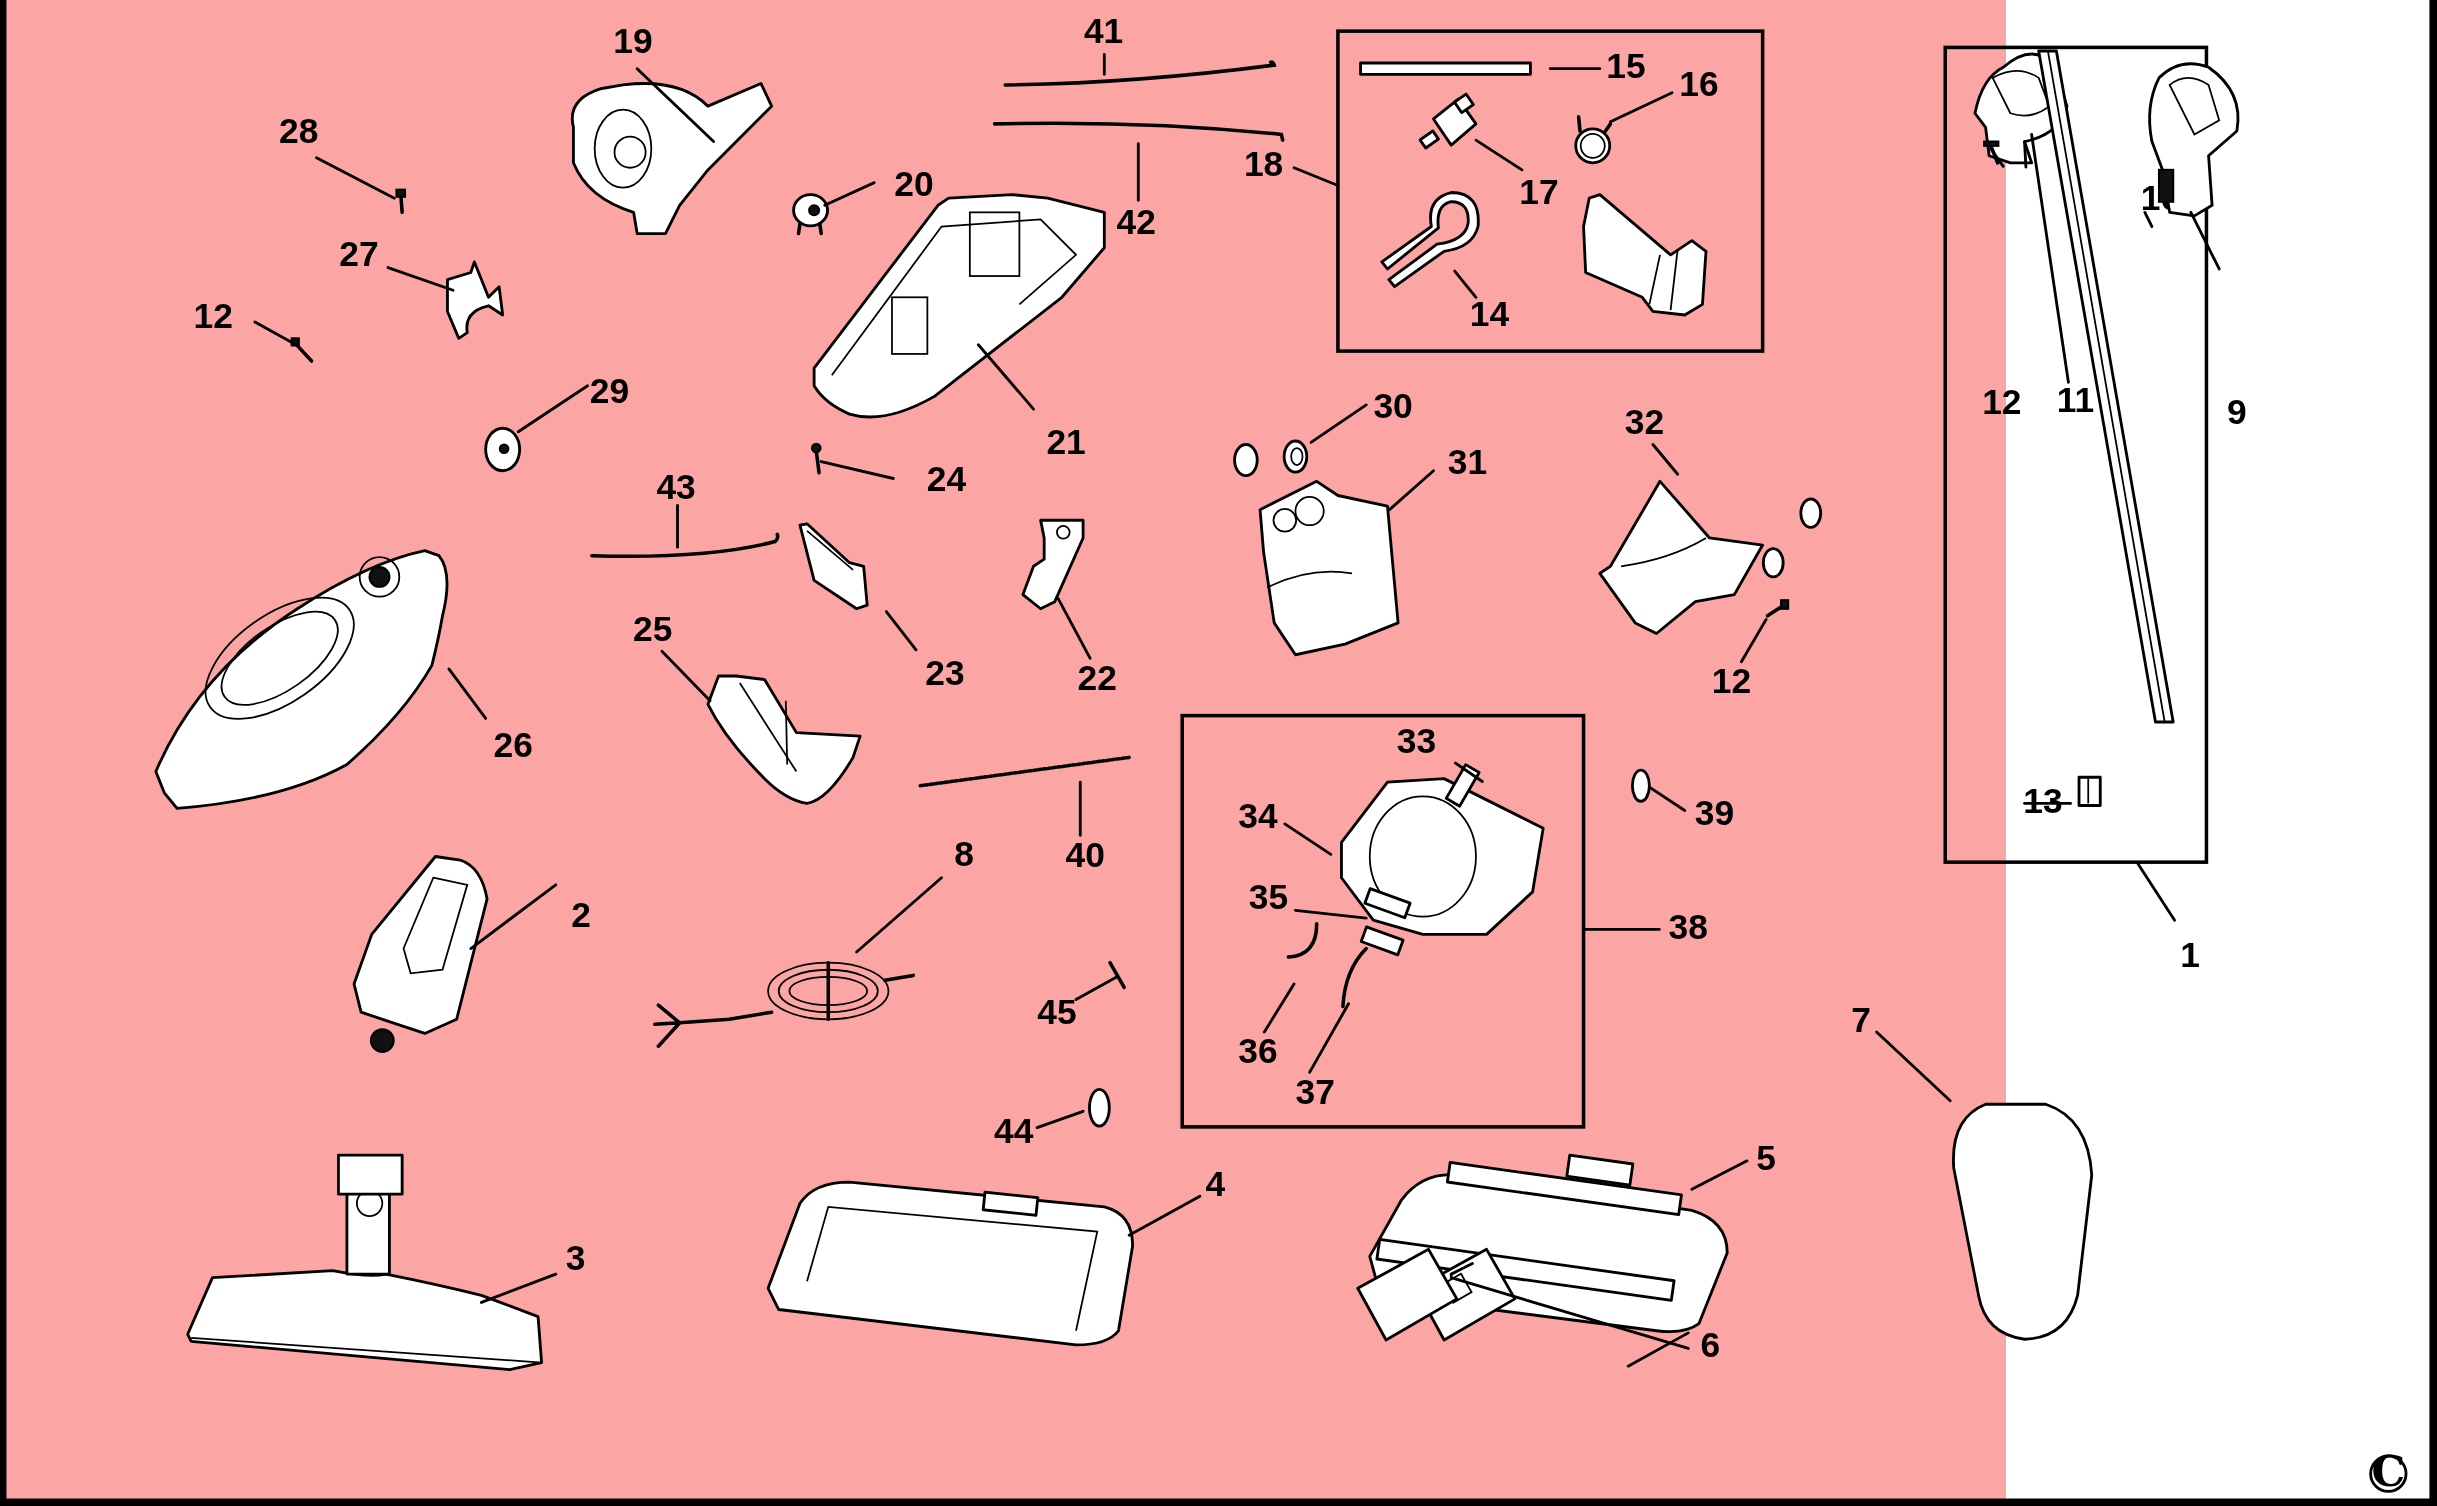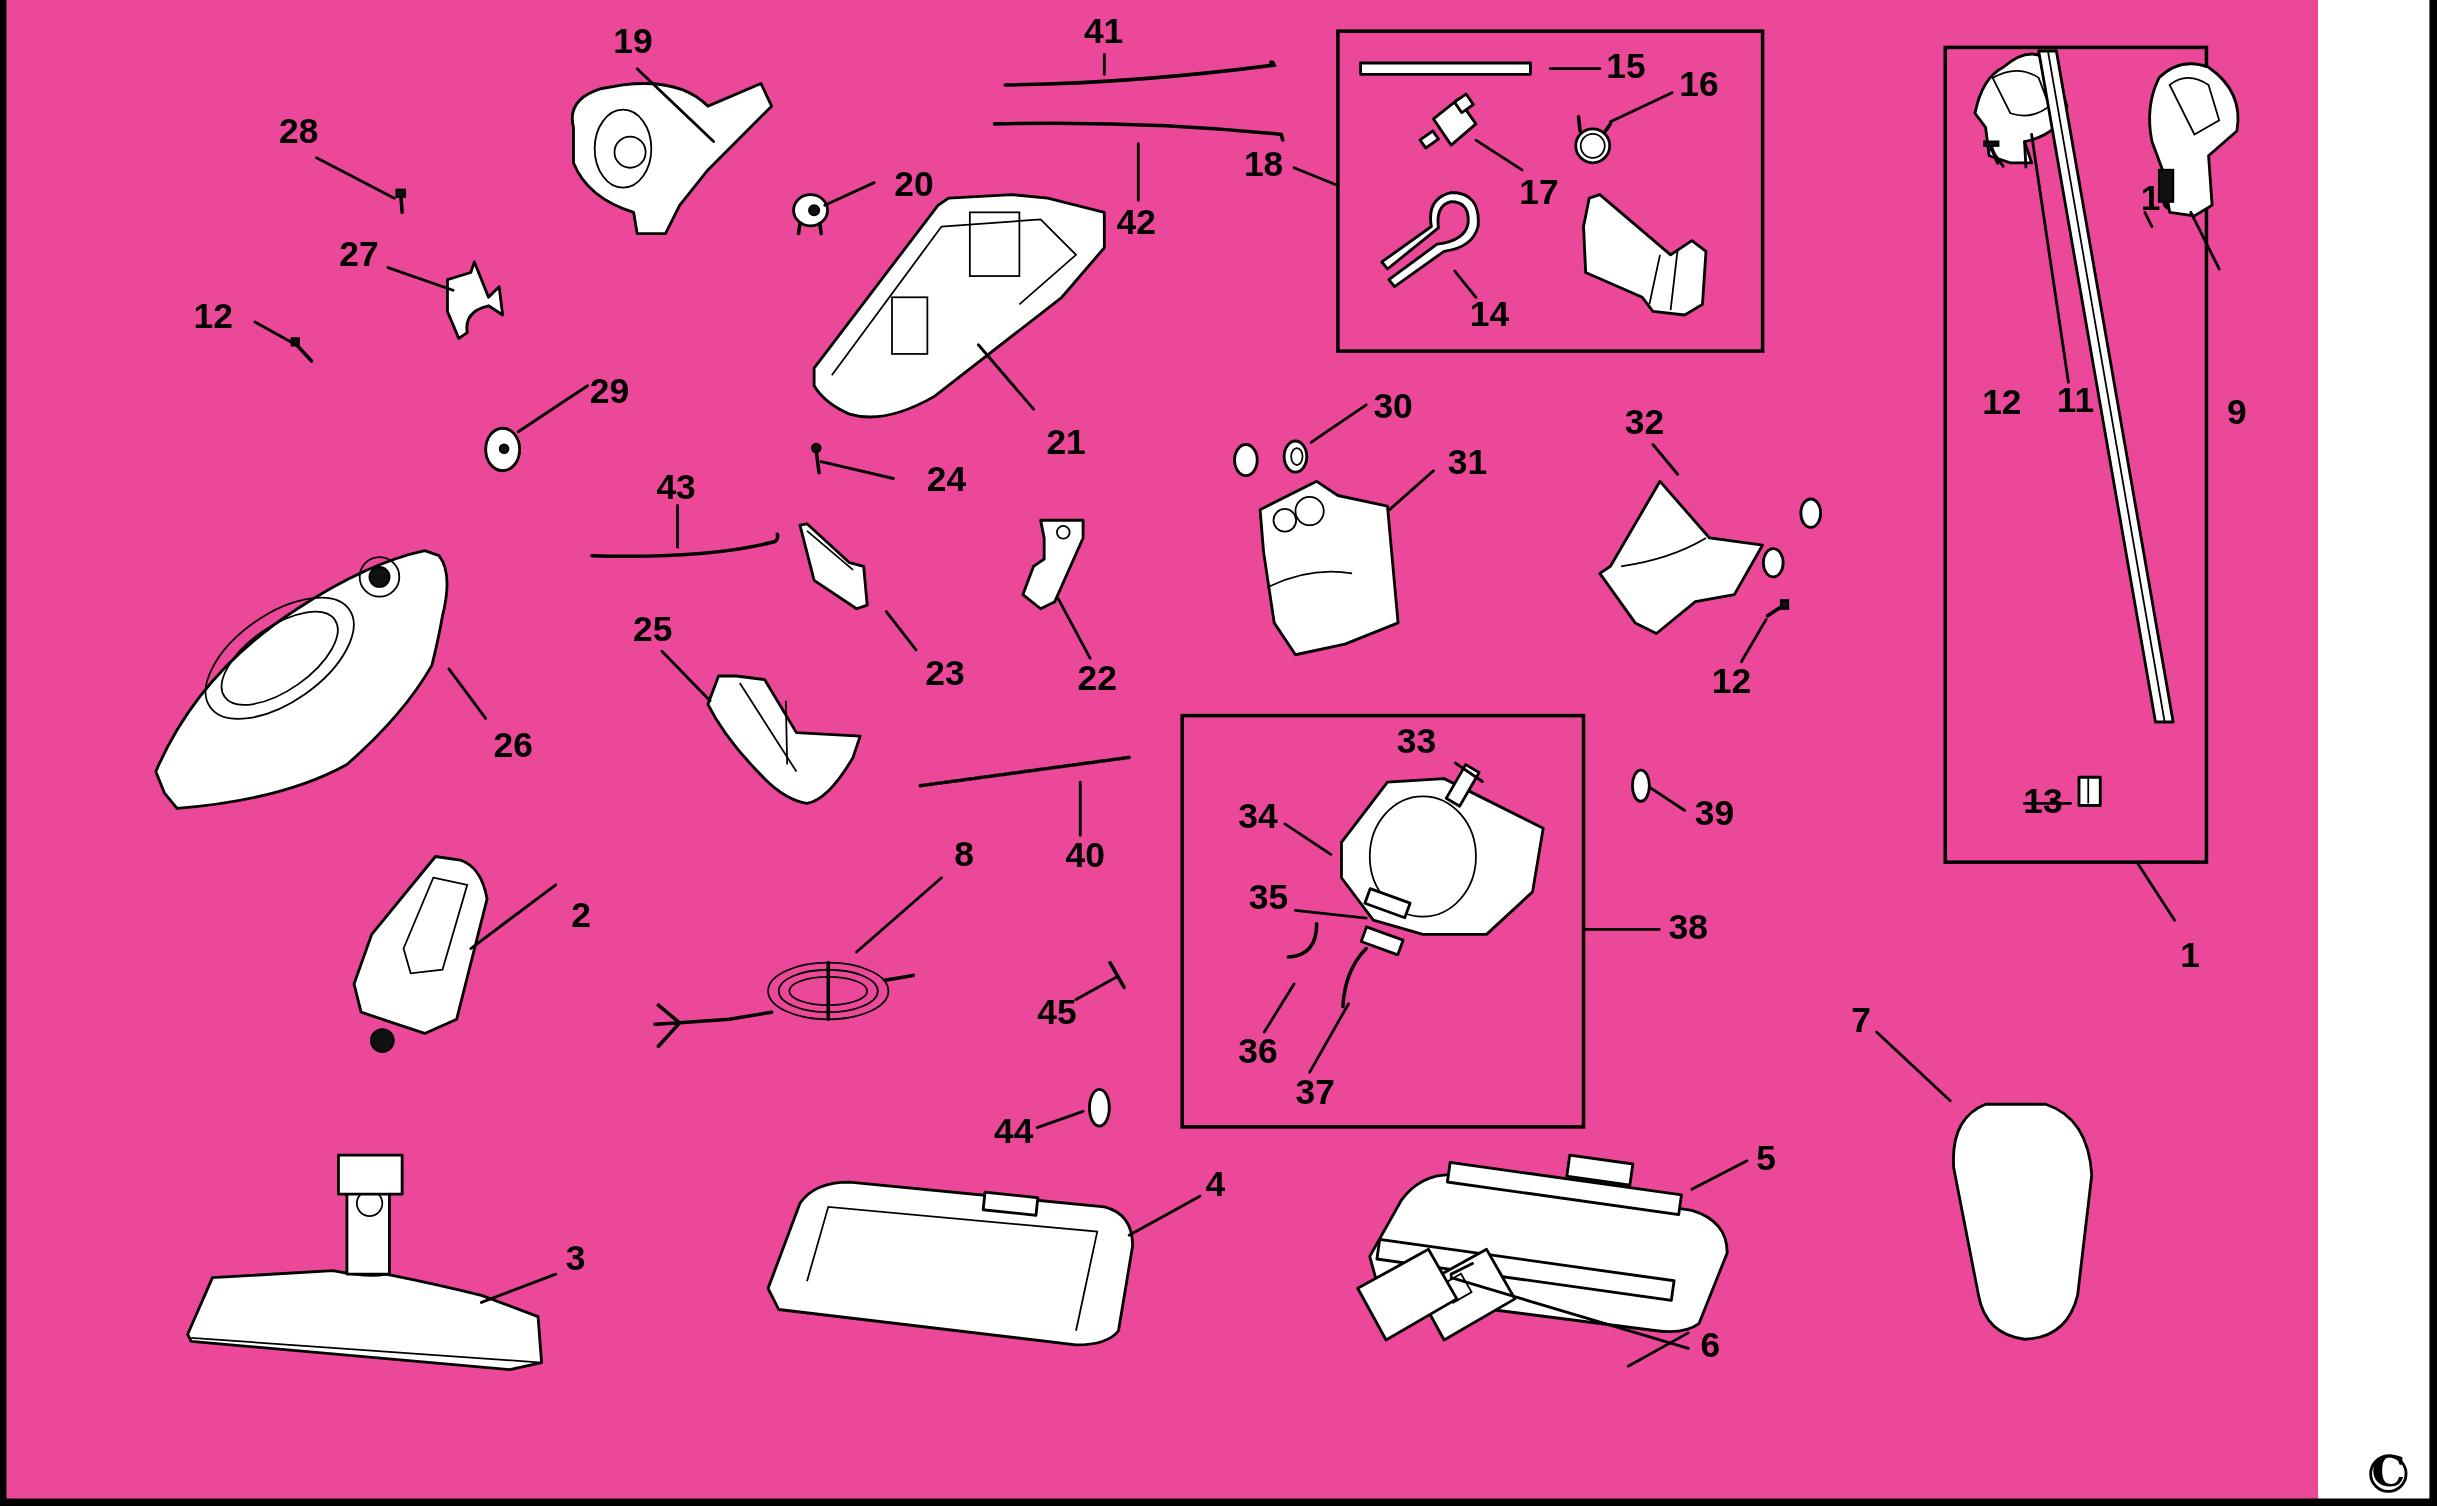--- a/index.html
+++ b/index.html
@@ -1,17 +1,17 @@
 <!DOCTYPE html>
 <html style="font-size:11.3px"><head>
 <meta charset="utf-8">
 <style>
   html, body { margin: 0; padding: 0; background: #ffffff; }
   body { width: 2438px; height: 1507px; overflow: hidden; position: relative; }
-  #stage { position: absolute; left: 0; top: 0; width: 2318px; height: 1507px; background: #ec4899; }
+  #stage { position: absolute; left: 0; top: 0; width: 2006px; height: 1507px; background: #fca5a5; }
   svg { display: block; }
   .frame { fill: none; stroke: #000; stroke-width: 12; }
   .box { fill: none; stroke: #000; stroke-width: 5; }
   .lead { stroke: #000; stroke-width: 4; fill: none; stroke-linecap: round; }
   .part { fill: #fff; stroke: #000; stroke-width: 4; stroke-linejoin: round; }
   .part-thin { fill: none; stroke: #000; stroke-width: 2.5; }
   .part-dark { fill: #111; stroke: #000; stroke-width: 3; }
   .wire { fill: none; stroke: #000; stroke-width: 5; stroke-linecap: round; }
   .lbl { font-family: "Liberation Sans", sans-serif; font-weight: bold; font-size: 50px; fill: #000; text-anchor: middle; dominant-baseline: middle; }
   .copy { font-family: "DejaVu Serif", serif; font-weight: bold; font-size: 60px; fill: #000; text-anchor: middle; dominant-baseline: middle; }

